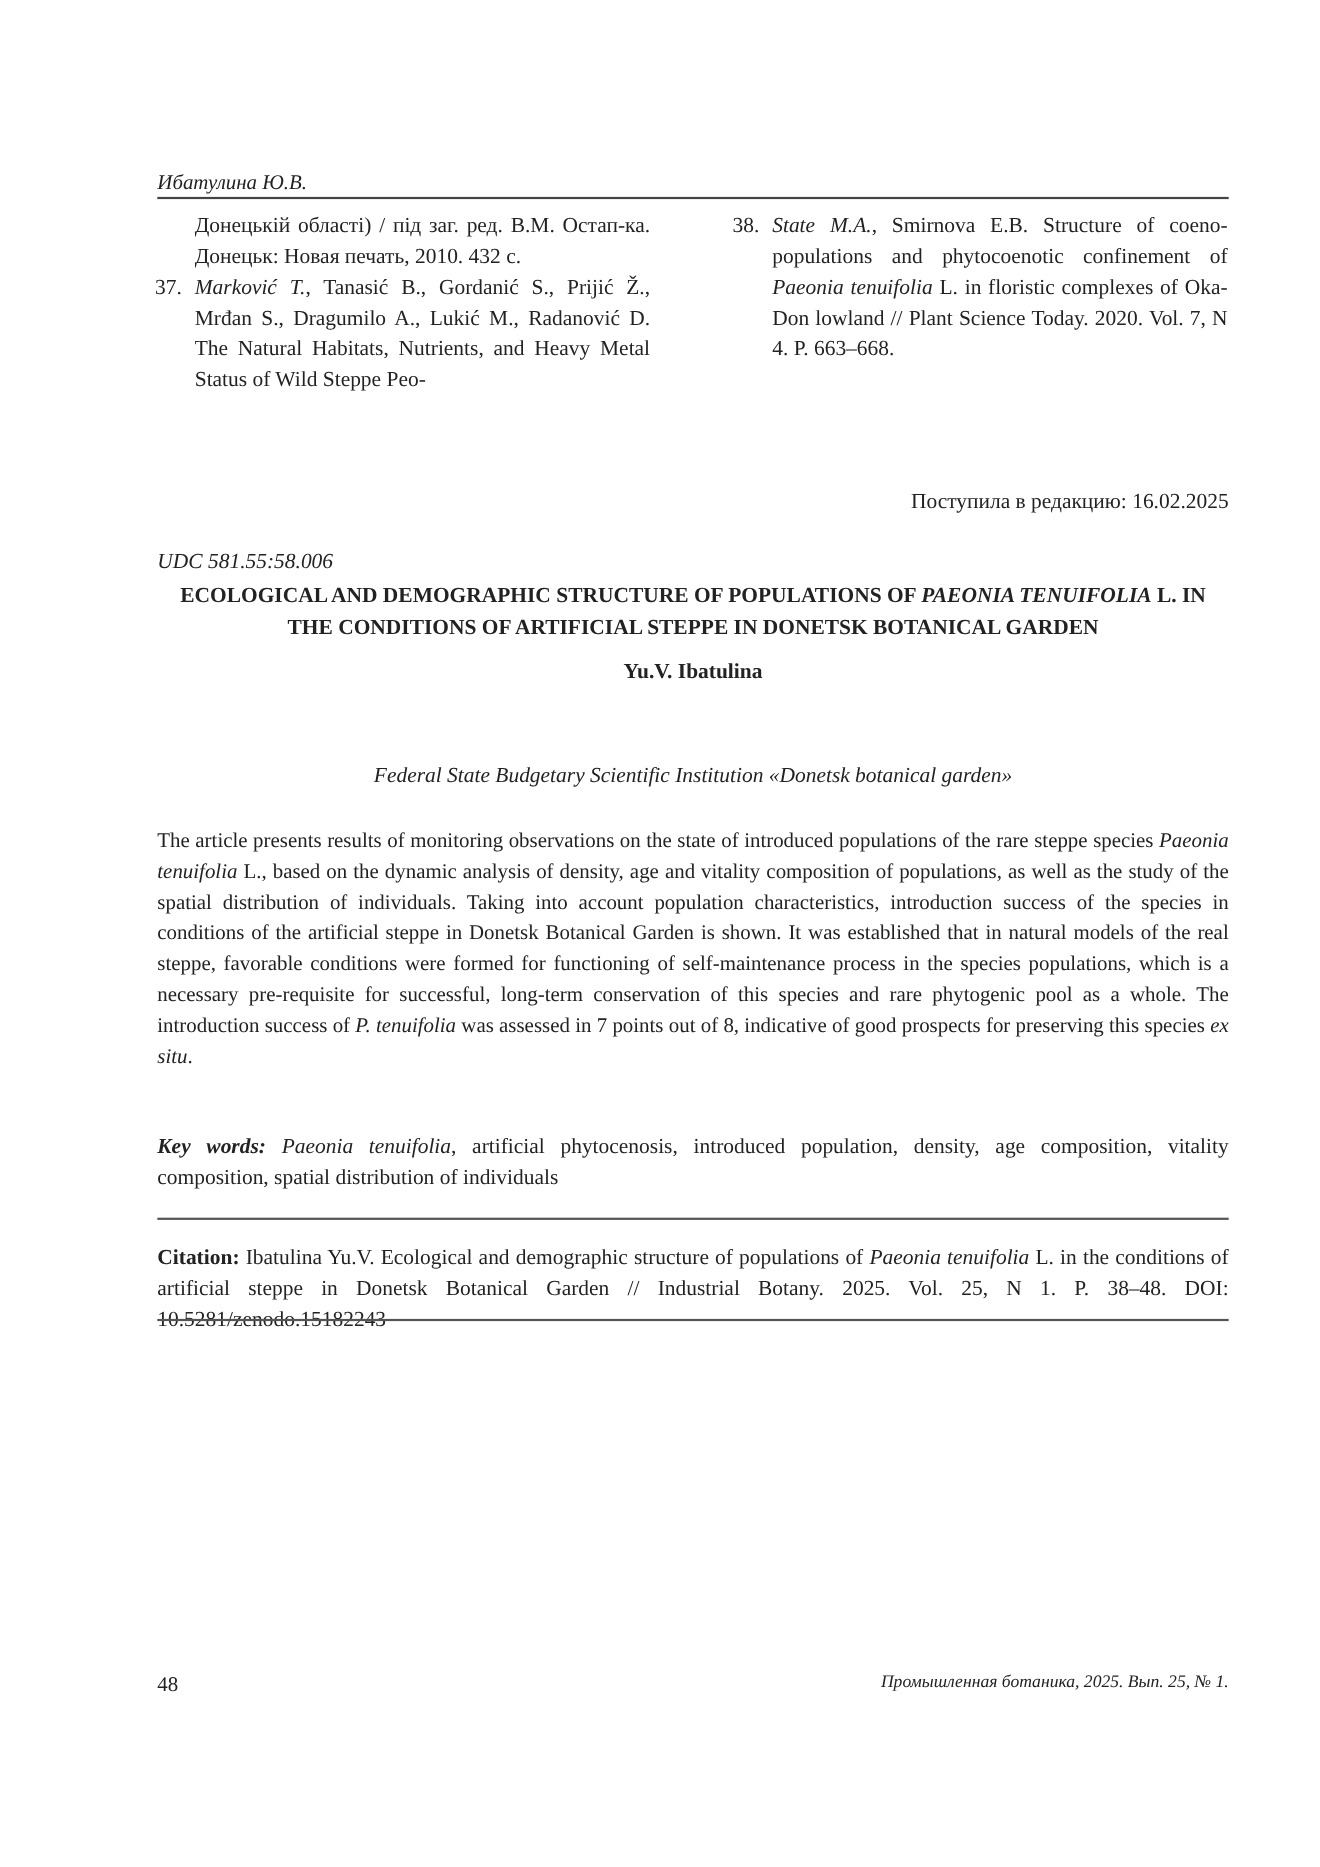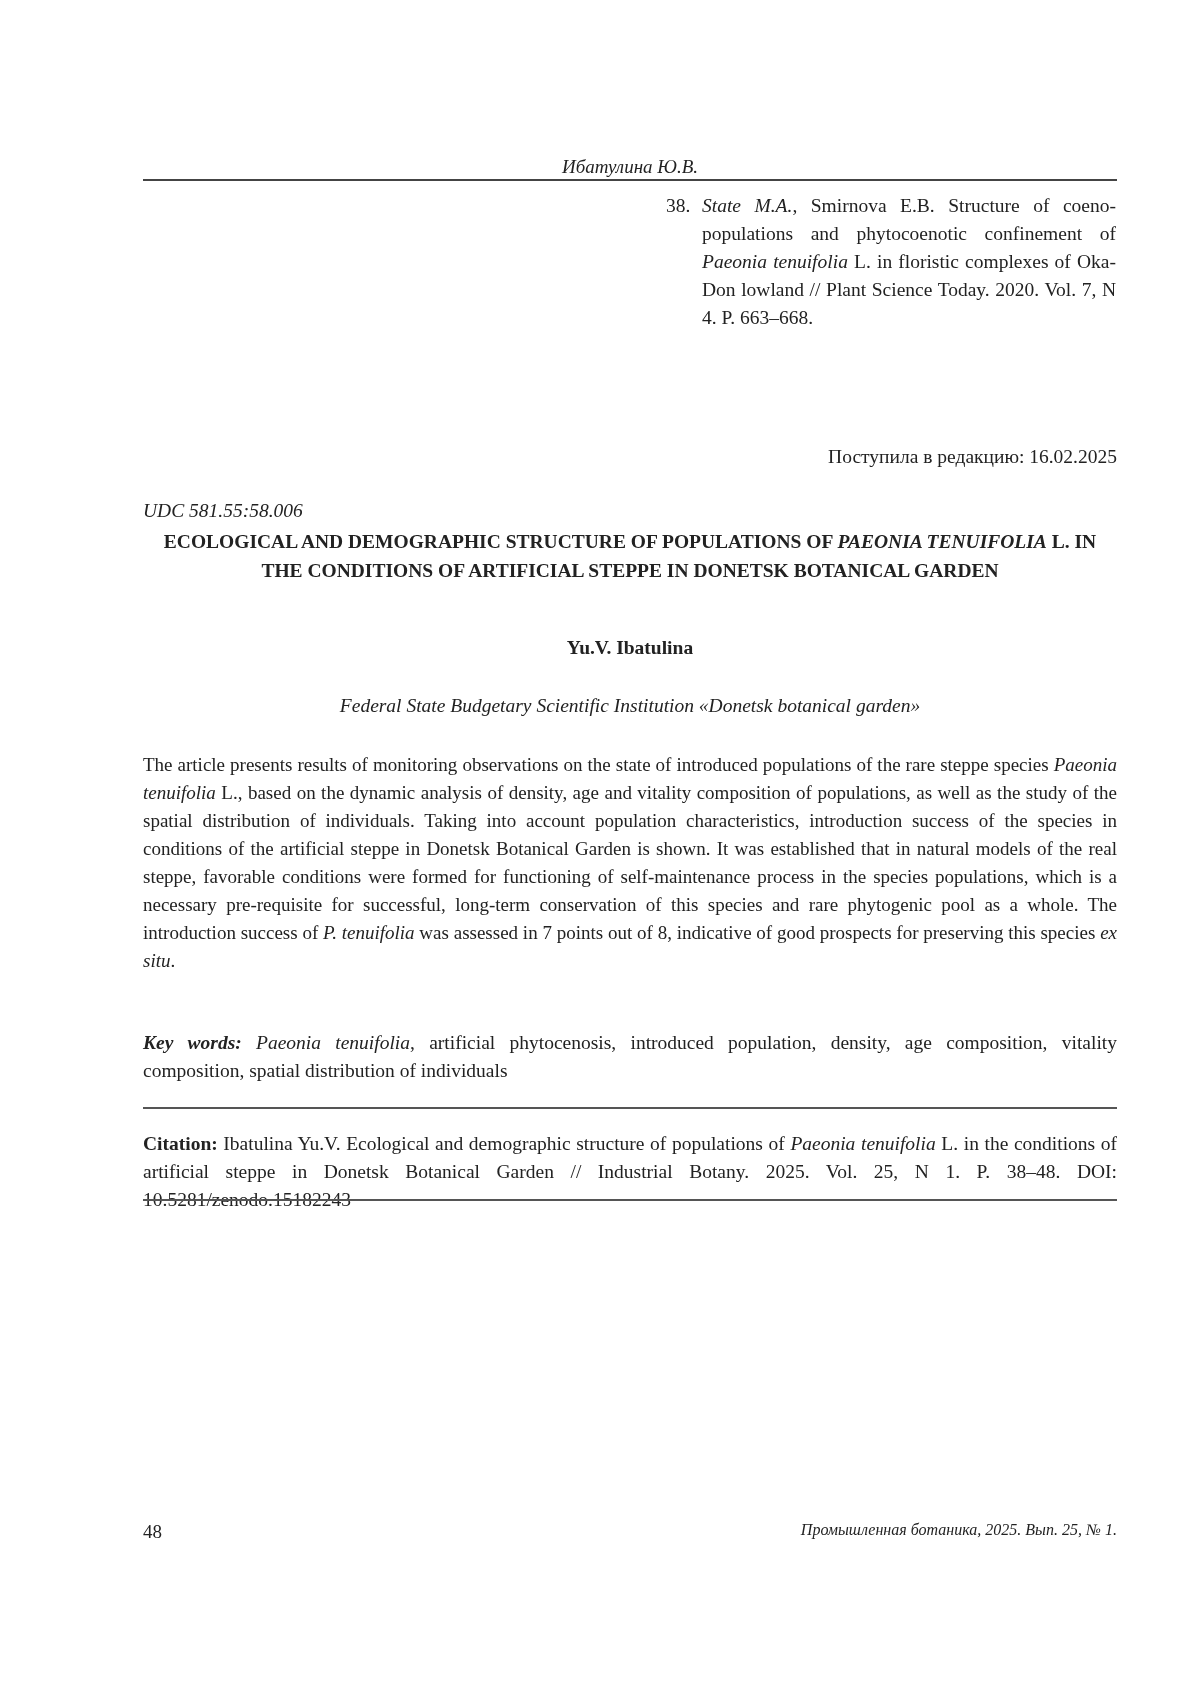--- a/index.html
+++ b/index.html
@@ -1,37 +1,37 @@
 <!DOCTYPE html>
 <html><head>
 <meta charset="utf-8">
 <style>
   html, body { margin: 0; padding: 0; background: #ffffff; }
   body { width: 1200px; height: 1697px; position: relative; overflow: hidden;
          font-family: "Liberation Serif", "DejaVu Serif", serif; color: #222; }
   .page { position: absolute; left: 143px; top: 0; width: 974px; }
 
-  .running-head { position: absolute; left: 0; top: 156px; width: 974px; text-align: center;
+  .running-head { position: absolute; left: 0; top: 156px; width: 974px; 
                   font-style: italic; font-size: 19px; }
   .head-rule { position: absolute; left: 0; top: 179px; width: 974px; height: 2px; background: #444; }
 
   .refs { position: absolute; top: 192px; left: 0; width: 974px; font-size: 19.5px; line-height: 28px; }
   .ref-col { position: absolute; top: 0; width: 448px; }
   .ref-col.left { left: 0; }
   .ref-col.right { left: 525px; }
   .ref { position: relative; padding-left: 34px; text-align: justify; }
   .ref .num { position: absolute; left: -2px; top: 0; }
   .it { font-style: italic; }
 
   .received { position: absolute; top: 446px; right: 0; font-size: 19.5px; }
   .udc { position: absolute; top: 472px; left: 0; font-size: 19.5px; font-style: italic; margin-top: 28px; }
 
   .title { position: absolute; top: 527px; left: 0; width: 974px; text-align: center;
            font-weight: bold; font-size: 19.5px; line-height: 29px; }
-  .author { position: absolute; top: 637px; left: 0; width: 974px; text-align: center;
+  .author { position: absolute; top: 600px; left: 0; width: 974px; text-align: center;
             font-weight: bold; font-size: 19.5px; }
   .affil { position: absolute; top: 695px; left: 0; width: 974px; text-align: center;
            font-style: italic; font-size: 19.5px; }
 
   .abstract { position: absolute; top: 751px; left: 0; width: 974px; font-size: 19px;
               line-height: 28px; text-align: justify; }
   .keywords { position: absolute; top: 1029px; left: 0; width: 974px; font-size: 19.5px;
               line-height: 28px; text-align: justify; }
   .kw-label { font-weight: bold; font-style: italic; }
 
@@ -47,20 +47,22 @@
 </style>
 </head>
 <body>
 
 <div class="page">
   <div class="running-head">Ибатулина Ю.В.</div>
   <div class="head-rule"></div>
 
   <div class="refs">
     <div class="ref-col left">
+        <div class="ref"><span>Донецькій області) / під заг. ред. В.М. Остап-ка. Донецьк: Новая печать, 2010. 432 с.</span></div>
+        <div class="ref"><span class="num">37.</span><span class="it">Marković T.</span><span>, Tanasić B., Gordanić S., Prijić Ž., Mrđan S., Dragumilo A., Lukić M., Radanović D. The Natural Habitats, Nutrients, and Heavy Metal Status of Wild Steppe Peo-</span></div>
       </div>
     <div class="ref-col right">
         <div class="ref"><span class="num">38.</span><span class="it">State M.A.</span><span>, Smirnova E.B. Structure of coeno-populations and phytocoenotic confinement of </span><span class="it">Paeonia tenuifolia</span><span> L. in floristic complexes of Oka-Don lowland // Plant Science Today. 2020. Vol. 7, N 4. P. 663–668.</span></div>
       </div>
   </div>
 
   <div class="received">Поступила в редакцию: 16.02.2025</div>
   <div class="udc">UDC 581.55:58.006</div>
 
   <div class="title">

